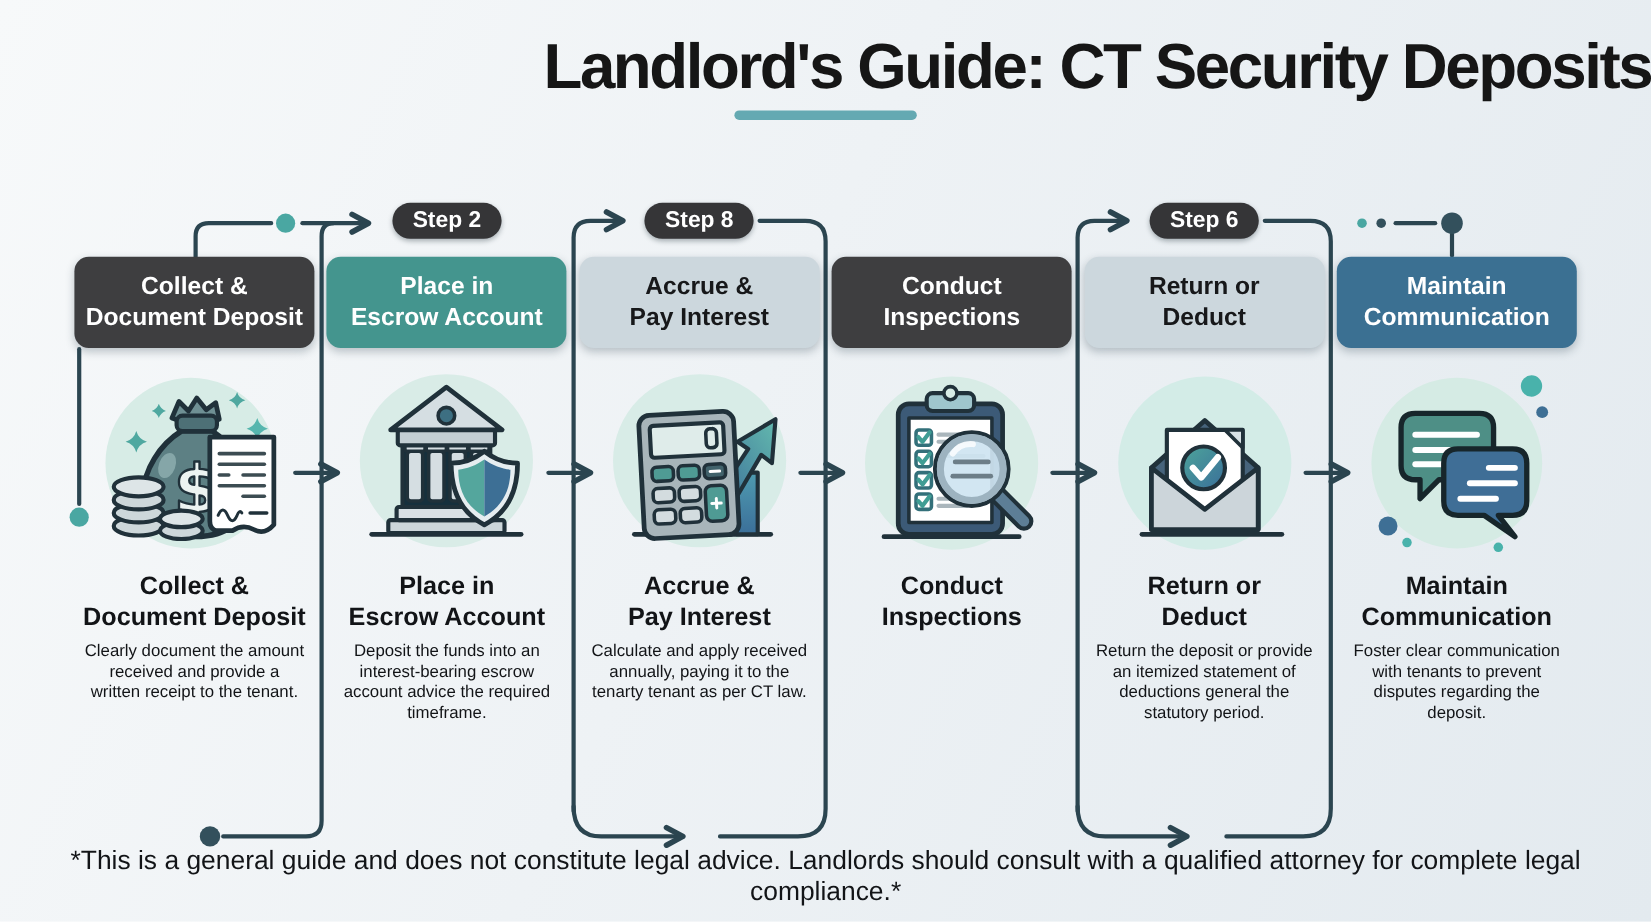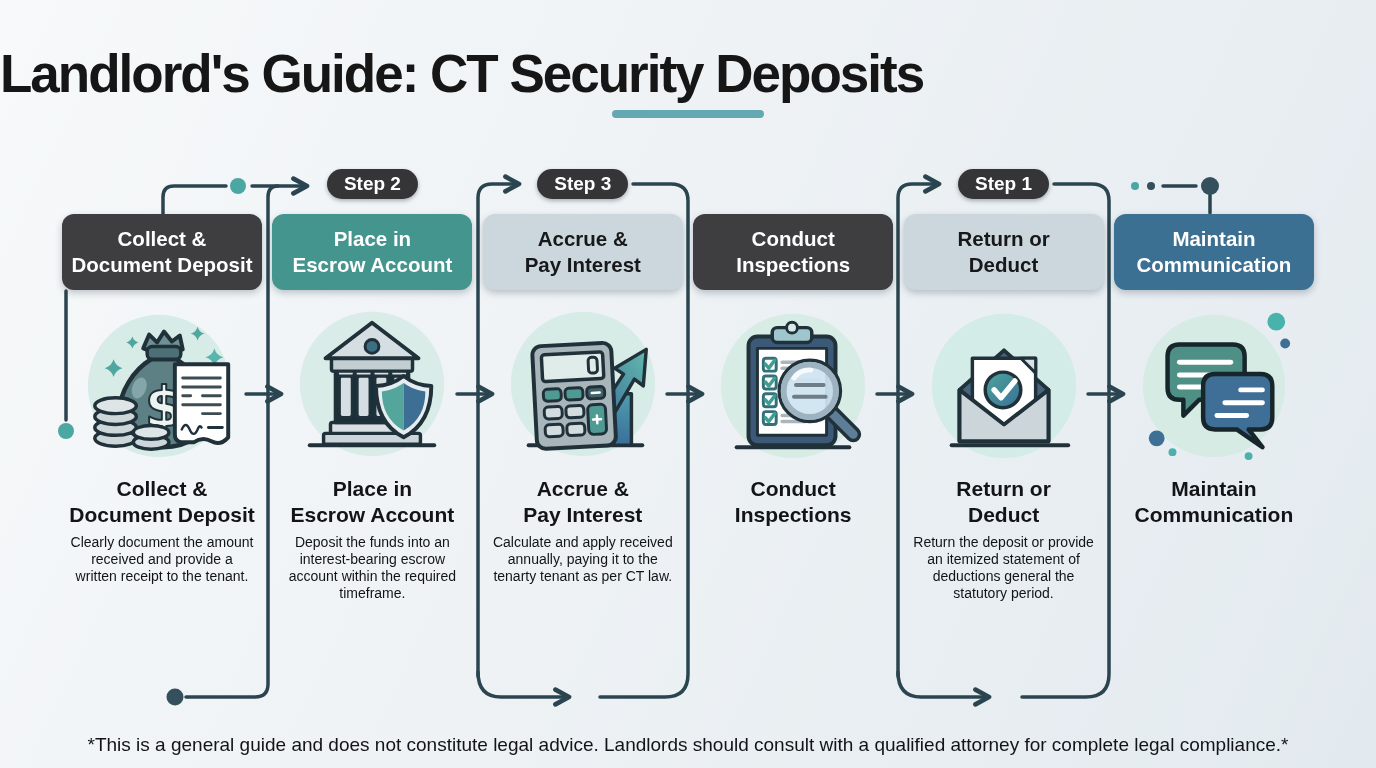--- a/index.html
+++ b/index.html
@@ -1,40 +1,40 @@
 <!DOCTYPE html>
 <html style="--page-bg: #eef2f5; --title-text: #161616; --title-underline: #64a9b2; --box-dark: #3e3e40; --box-teal: #44958e; --box-light: #ccd7dd; --box-blue: #3b7092; --box-light-text: #17181a; --badge-bg: #353537; --badge-text: #ffffff; --connector: #2b4550; --dot-teal: #4aa7a2; --dot-dark: #33505c; --icon-circle-bg: #d7ece6; --body-text: #121417;"><head>
 <meta charset="utf-8">
 <style>
   html,body{margin:0;padding:0}
   body{
     width:1376px;height:768px;overflow:hidden;position:relative;
     background:linear-gradient(115deg,#f7f9fa 0%,#eef2f5 45%,#e3eaef 100%);
     font-family:"Liberation Sans",sans-serif;color:var(--body-text,#121417);
   }
-  .title{margin:0;padding-top:46px;text-align:left;font-size:53px;font-weight:bold;
+  .title{margin:0;padding-top:28px;text-align:right;font-size:53px;font-weight:bold;
     letter-spacing:-2px;color:var(--title-text,#161616);line-height:1.05}
   .underline{width:152px;height:8px;border-radius:4px;background:var(--title-underline,#64a9b2);margin:8px auto 0}
   .connectors{position:absolute;left:0;top:0;z-index:0;pointer-events:none}
   .steps{position:absolute;top:162px;left:0;right:0;padding:0 62px;display:flex;justify-content:space-between;z-index:1}
   .col{width:200px;display:flex;flex-direction:column;align-items:center;text-align:center}
   .badge-slot{height:44px;display:flex;align-items:center;}
   .badge{background:var(--badge-bg,#353537);color:var(--badge-text,#fff);font-weight:bold;font-size:19px;
     padding:4px 17px;border-radius:17px;box-shadow:0 2px 4px rgba(30,45,55,.35);white-space:nowrap}
   .hbox{margin-top:8px;width:100%;height:76px;border-radius:12px;display:flex;flex-direction:column;
     align-items:center;justify-content:center;font-size:20.5px;font-weight:bold;line-height:1.26;
     box-shadow:0 3px 7px rgba(40,60,75,.28)}
   .box-dark{background:var(--box-dark,#3e3e40);color:#fff}
   .box-teal{background:var(--box-teal,#44958e);color:#fff}
   .box-light{background:var(--box-light,#ccd7dd);color:var(--box-light-text,#17181a)}
   .box-blue{background:var(--box-blue,#3b7092);color:#fff}
   .icon{margin-top:6px;height:170px;display:flex;align-items:center;justify-content:center}
   .stitle{margin-top:10px;font-size:21px;font-weight:bold;line-height:1.22}
   .desc{margin-top:7px;font-size:14px;line-height:1.2;width:184px}
-  .footer{position:absolute;left:0;right:0;bottom:12px;text-align:center;font-size:19px;
+  .footer{position:absolute;left:0;right:0;bottom:12px;text-align:center;font-size:22px;
     color:var(--body-text,#121417);font-weight:500}
 </style>
 </head>
 <body>
 
 <h1 class="title">Landlord's Guide: CT Security Deposits</h1>
 <div class="underline"></div>
 
 <svg class="connectors" width="1376" height="768" viewBox="0 0 1376 768">
   <defs>
@@ -159,27 +159,27 @@
     <path d="M117,80 C126,87 136,90 145,90 C145,112 138,131 117,142 C96,131 89,112 89,90 C98,90 108,87 117,80 Z" fill="#e6edf0" stroke-width="4"></path>
     <path d="M117,87 C110,92 102,95 95,95.5 C95,112 101,126 117,135 Z" fill="#54a69d" stroke="none"></path>
     <path d="M117,87 C124,92 132,95 139,95.5 C139,112 133,126 117,135 Z" fill="#3d6f95" stroke="none"></path>
   </g>
         </svg>
       </div>
     <div class="stitle">
       <div>Place in</div>
       <div>Escrow Account</div>
     </div>
-    <div class="desc">Deposit the funds into an interest-bearing escrow account within the required timeframe.</div>
+    <div class="desc">Deposit the funds into an interest-bearing escrow account advice the required timeframe.</div>
   </div>
 
   <div class="col">
     <div class="badge-slot">
       <div class="badge">
-        <span>Step 3</span>
+        <span>Step 8</span>
       </div>
     </div>
     <div class="hbox box-light">
       <div>Accrue &amp;</div>
       <div>Pay Interest</div>
     </div>
     <div class="icon">
         <svg width="168" height="168" viewBox="0 0 170 170">
   <circle cx="85" cy="88" r="73" fill="#d8ece7"></circle>
   <defs>
@@ -270,21 +270,21 @@
       </div>
     <div class="stitle">
       <div>Conduct</div>
       <div>Inspections</div>
     </div>
   </div>
 
   <div class="col">
     <div class="badge-slot">
       <div class="badge">
-        <span>Step 1</span>
+        <span>Step 6</span>
       </div>
     </div>
     <div class="hbox box-light">
       <div>Return or</div>
       <div>Deduct</div>
     </div>
     <div class="icon">
         <svg width="168" height="168" viewBox="0 0 170 170">
   <circle cx="85" cy="90" r="73" fill="#d3ece7"></circle>
   <defs>
@@ -342,16 +342,17 @@
     <circle cx="27" cy="143" r="8" fill="#3e6f95" stroke="none"></circle>
     <circle cx="43" cy="157" r="4" fill="#49b2ab" stroke="none"></circle>
     <circle cx="120" cy="161" r="4" fill="#49b2ab" stroke="none"></circle>
   </g>
         </svg>
       </div>
     <div class="stitle">
       <div>Maintain</div>
       <div>Communication</div>
     </div>
+    <div class="desc">Foster clear communication with tenants to prevent disputes regarding the deposit.</div>
   </div>
 </div>
 
 <div class="footer">*This is a general guide and does not constitute legal advice. Landlords should consult with a qualified attorney for complete legal compliance.*</div>
 
 </body></html>

